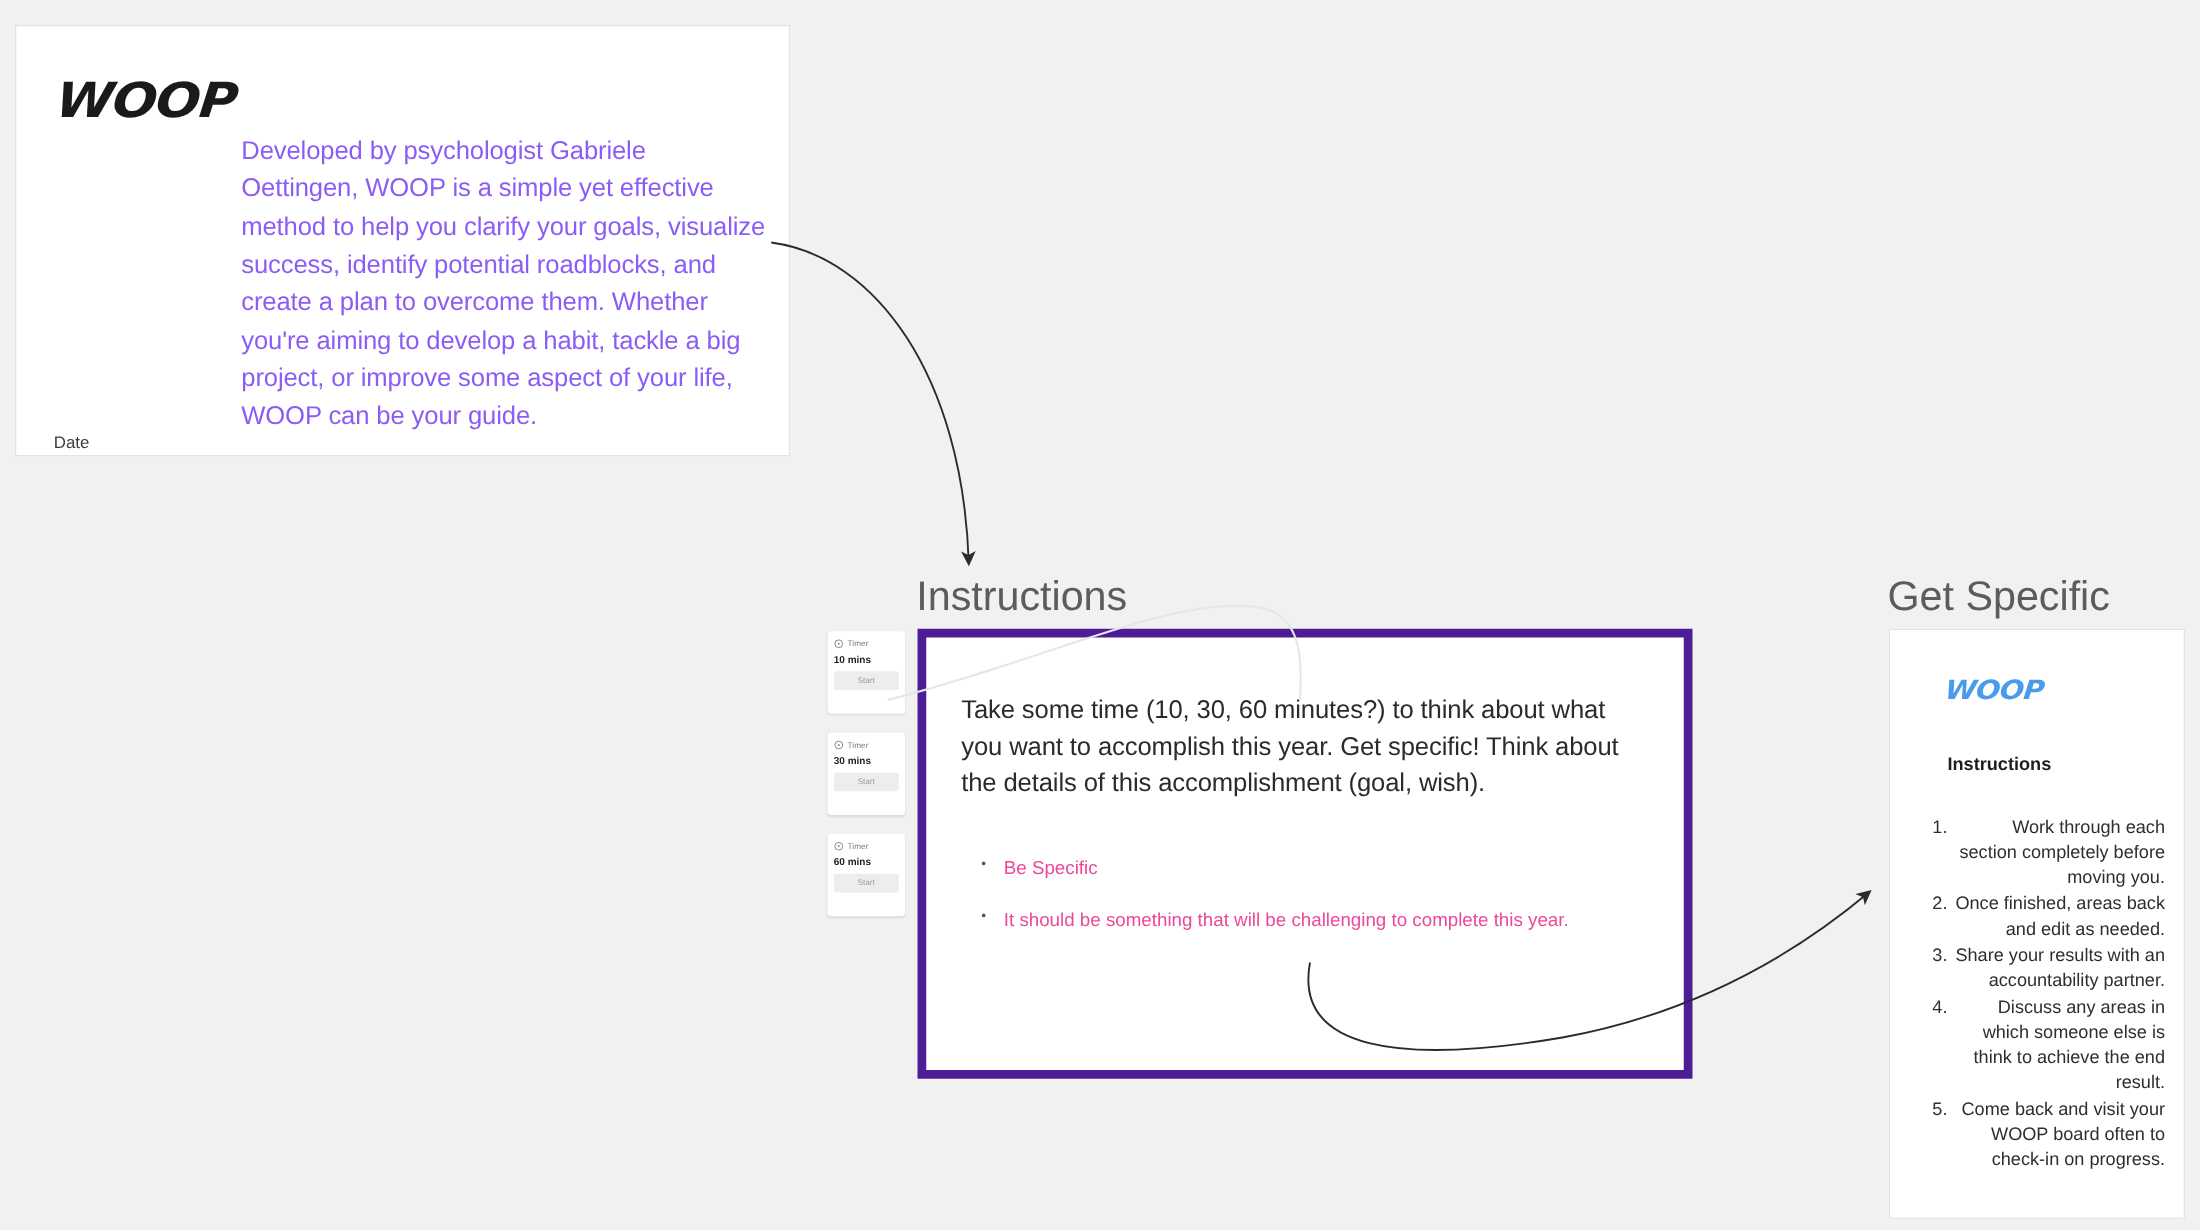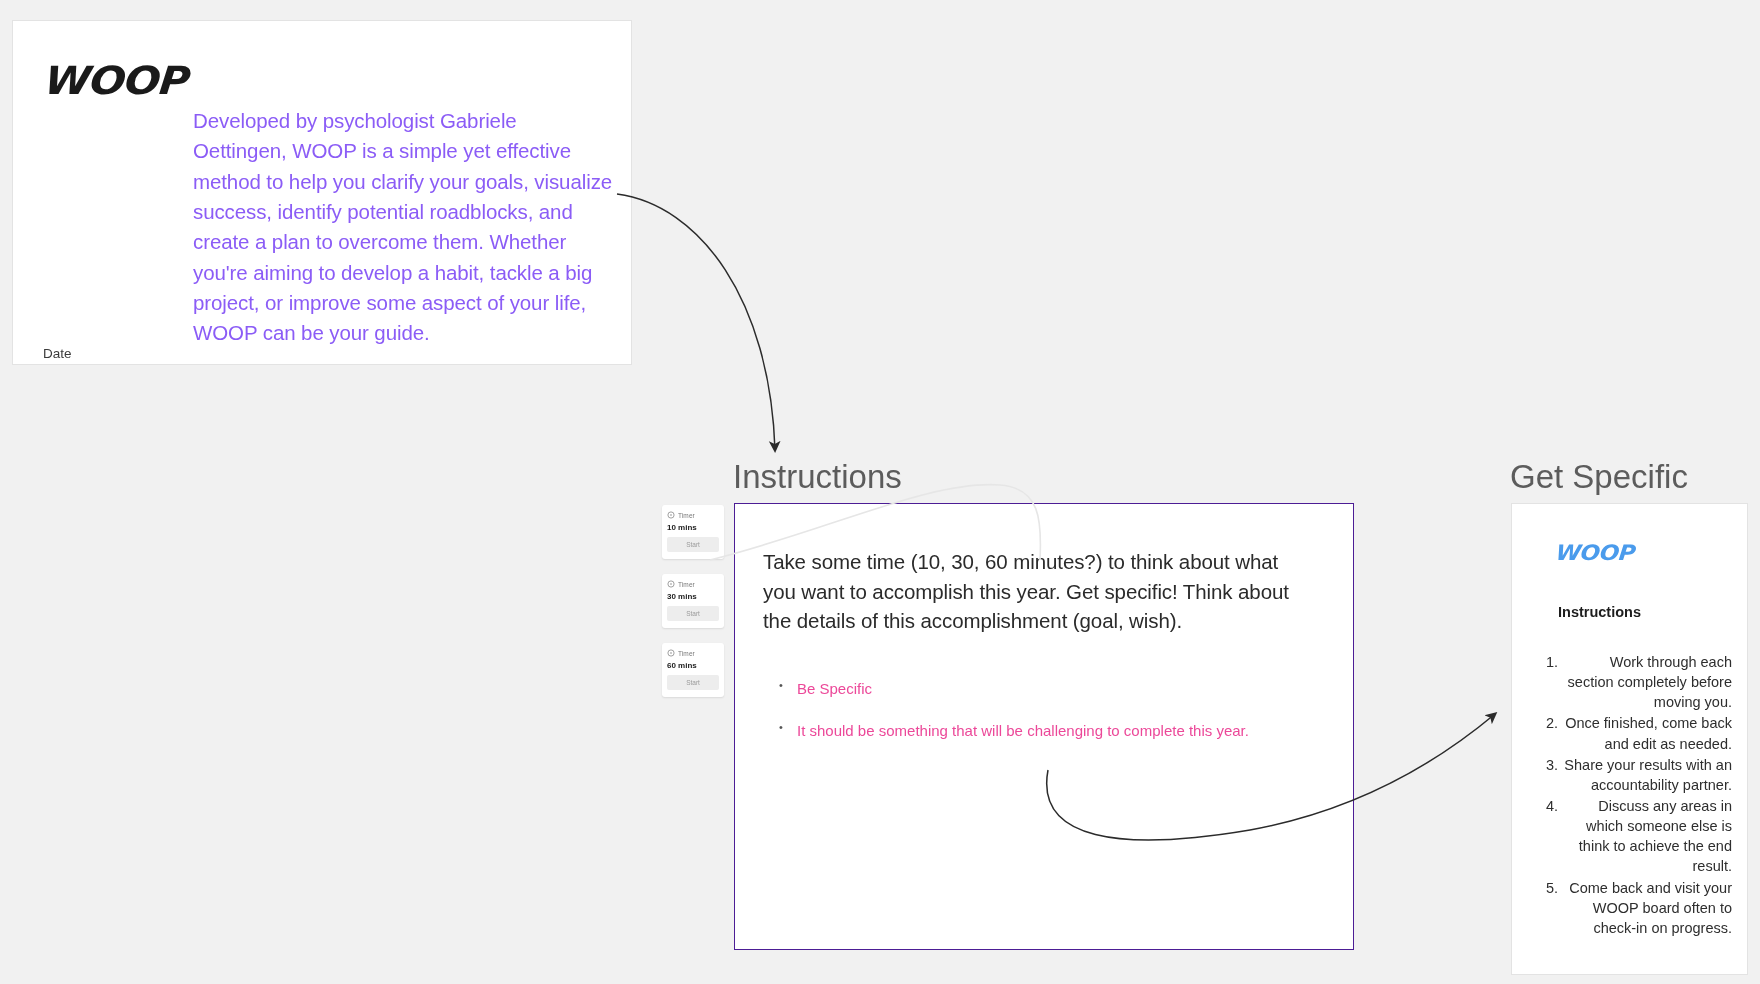--- a/index.html
+++ b/index.html
@@ -99,21 +99,21 @@
     top: 505px;
     width: 62px;
     z-index: 3;
   }
 
   .timer-card {
     width: 62px;
     background: #ffffff;
     border-radius: 3px;
     box-shadow: 0 1px 2px rgba(0,0,0,0.10);
-    padding: 6px 5px 7px 5px;
+    padding: 6px 5px 19px 5px;
     margin-bottom: 15px;
   }
 
   .timer-head {
     display: flex;
     align-items: center;
     gap: 3px;
     margin-bottom: 4px;
   }
 
@@ -149,23 +149,23 @@
     cursor: pointer;
     text-align: center;
   }
 
   
   .instructions-card {
     position: absolute;
     left: 734px;
     top: 503px;
     width: 620px;
-    height: 447px;
+    height: 360px;
     background: #ffffff;
-    border: 1px solid #4c1d95;
+    border: 7px solid #4c1d95;
     z-index: 3;
   }
 
   .instructions-intro {
     position: absolute;
     left: 28px;
     top: 43px;
     width: 540px;
     font-size: 20.5px;
     line-height: 1.45;
@@ -324,20 +324,20 @@
       <li>Be Specific</li>
       <li>It should be something that will be challenging to complete this year.</li>
     </ul>
   </div>
 
   <div class="get-started-card">
     <div class="woop-logo-blue">WOOP</div>
     <div class="gs-subtitle">Instructions</div>
     <ol class="numbered-list">
       <li>Work through each section completely before moving you.</li>
-      <li>Once finished, come back and edit as needed.</li>
+      <li>Once finished, areas back and edit as needed.</li>
       <li>Share your results with an accountability partner.</li>
       <li>Discuss any areas in which someone else is think to achieve the end result.</li>
       <li>Come back and visit your WOOP board often to check-in on progress.</li>
     </ol>
   </div>
 
 </div>
 
 </body></html>

